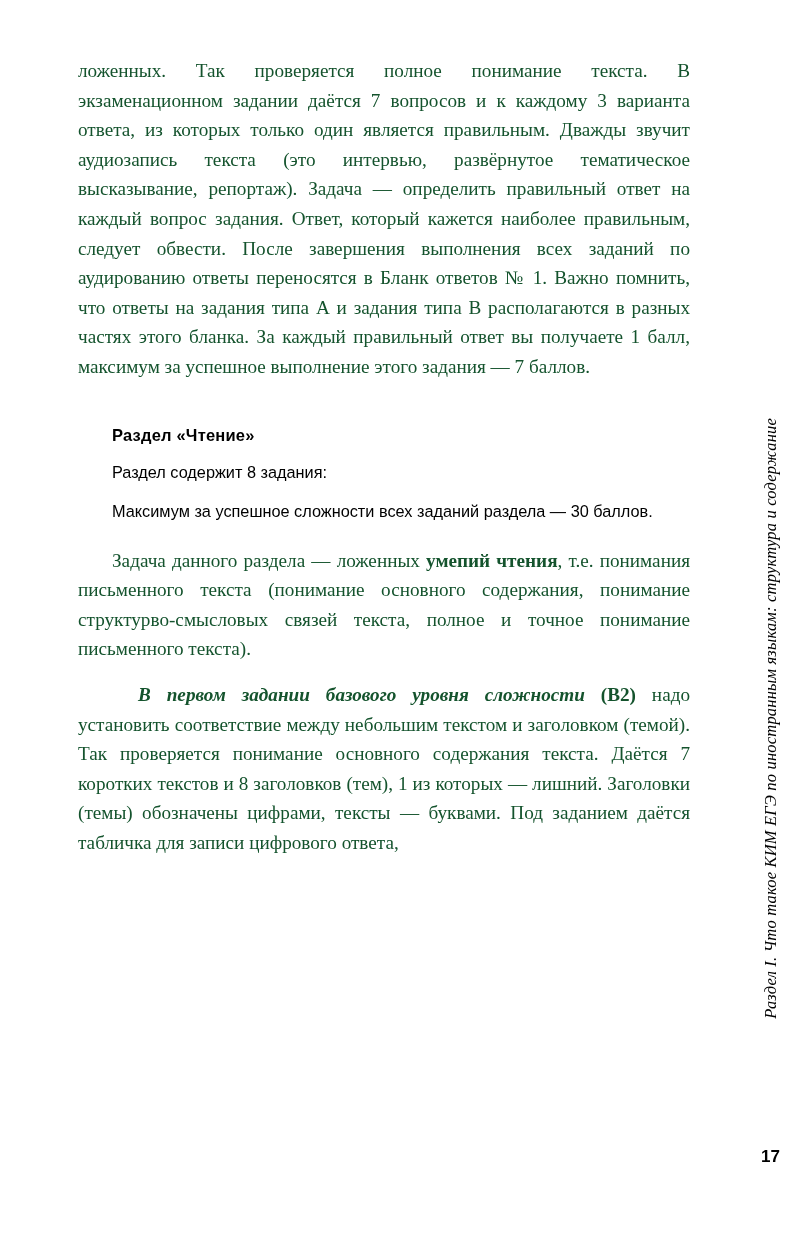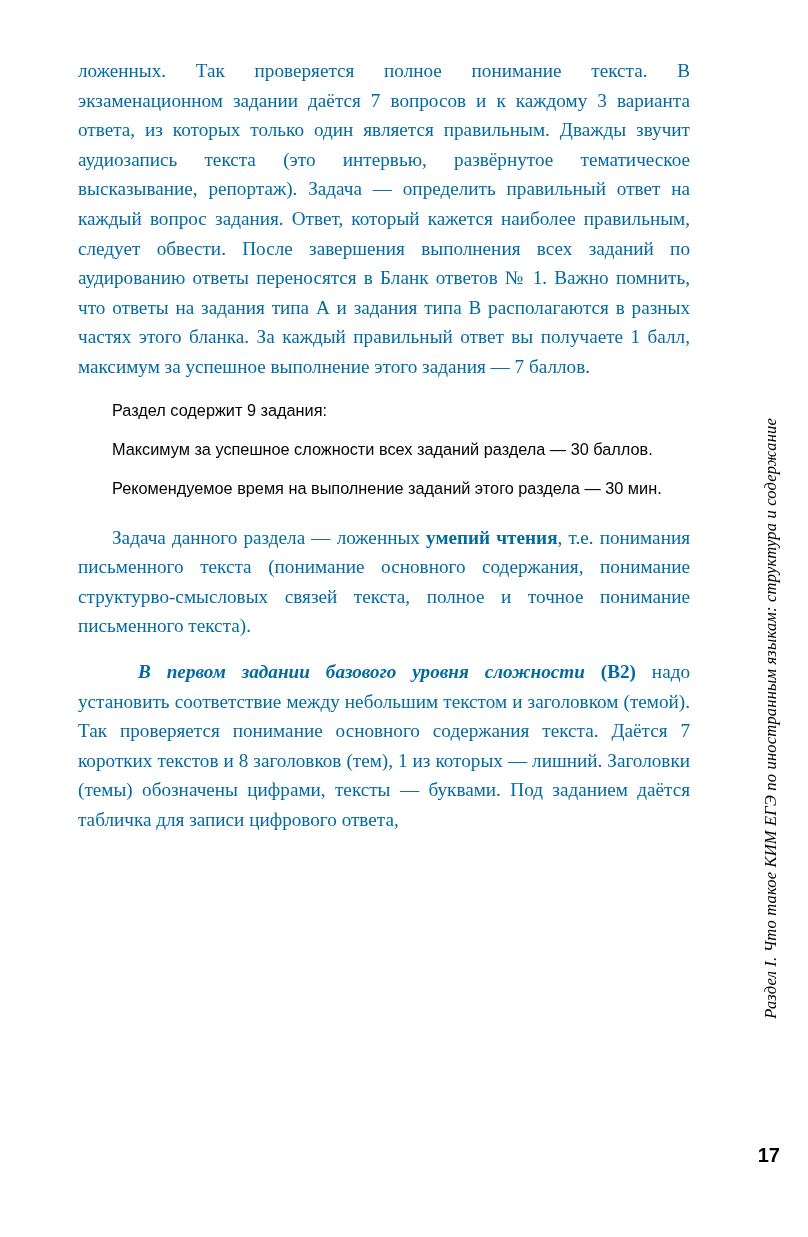--- a/index.html
+++ b/index.html
@@ -26,21 +26,21 @@
     top: 56px;
     width: 612px;
   }
   p.serif {
     margin: 0;
     font-family: "Liberation Serif", serif;
     font-size: 19.2px;
     line-height: 29.6px;
     text-align: justify;
     text-justify: inter-word;
-    color: #0369a1;
+    color: #14532d;
   }
   p.serif.indent {
     text-indent: 34px;
   }
   .section-head {
     font-family: "Liberation Sans", sans-serif;
     font-weight: bold;
     font-size: 16.5px;
     line-height: 22px;
     margin: 26px 0 14px 34px;
@@ -103,43 +103,43 @@
     font-style: italic;
     font-size: 16.5px;
     letter-spacing: 0.2px;
   }
   .folio {
     position: absolute;
     right: 28px;
     bottom: 70px;
     font-family: "Liberation Sans", sans-serif;
     font-weight: bold;
-    font-size: 20px;
+    font-size: 17px;
   }
 </style>
 </head>
 <body>
 
 <div class="page">
 
   <div class="content">
 
     <p class="serif">ложенных. Так проверяется полное понимание текста. В экзаменационном задании даётся 7 вопросов и к каждому 3 варианта ответа, из которых только один является правильным. Дважды звучит аудиозапись текста (это интервью, развёрнутое тематическое высказывание, репортаж). Задача — определить правильный ответ на каждый вопрос задания. Ответ, который кажется наиболее правильным, следует обвести. После завершения выполнения всех заданий по аудированию ответы переносятся в Бланк ответов № 1. Важно помнить, что ответы на задания типа А и задания типа В располагаются в разных частях этого бланка. За каждый правильный ответ вы получаете 1 балл, максимум за успешное выполнение этого задания — 7 баллов.</p>
 
     <div class="gap-sm"></div>
 
 
+    <h2 class="section-head">Раздел «Чтение»</h2>
 
     <div class="sans-block">
-      <p>Раздел содержит 9 задания:</p>
+      <p>Раздел содержит 8 задания:</p>
 
 
       <p><span>Максимум за успешное сложности </span><span class="ital">всех</span><span> заданий раздела — 30 баллов.</span></p>
 
-      <p>Рекомендуемое время на выполнение заданий этого раздела — 30 мин.</p>
     </div>
 
     <div class="gap-md"></div>
 
     <p class="serif indent"><span>Задача данного раздела — ложенных </span><span class="bold">умепий чтения</span><span>, т.е. понимания письменного текста (понимание основного содержания, понимание структурво-смысловых связей текста, полное и точное понимание письменного текста).</span></p>
 
     <div class="gap-sm"></div>
 
     <p class="serif indent"><span class="boldital">В первом задании базового уровня сложности</span><span class="bold"> (В2)</span><span> надо установить соответствие между небольшим текстом и заголовком (темой). Так проверяется понимание основного содержания текста. Даётся 7 коротких текстов и 8 заголовков (тем), 1 из которых — лишний. Заголовки (темы) обозначены цифрами, тексты — буквами. Под заданием даётся табличка для записи цифрового ответа,</span></p>
 

